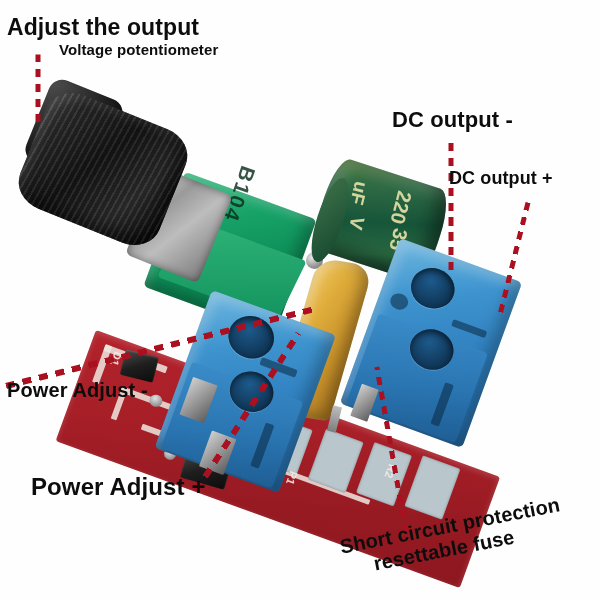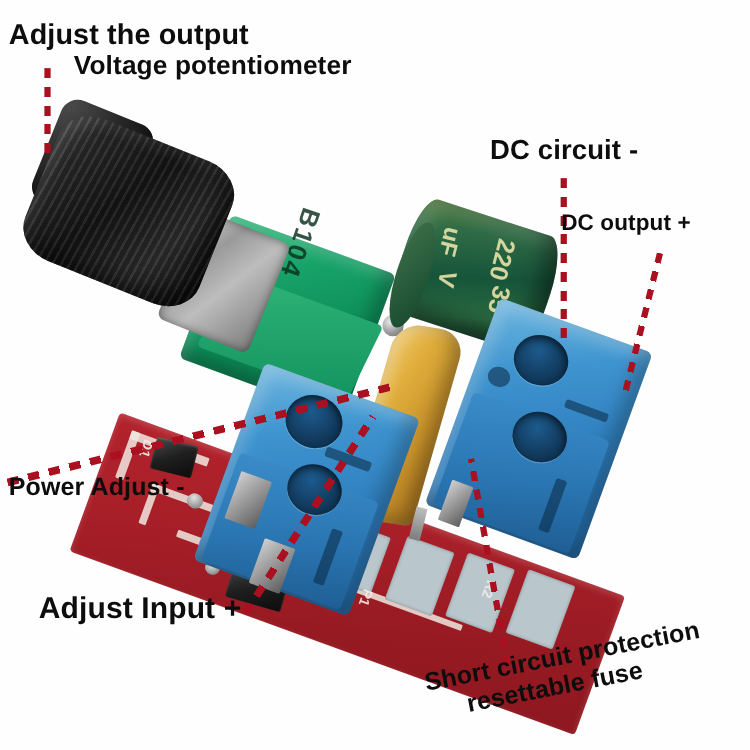--- a/index.html
+++ b/index.html
@@ -3,21 +3,21 @@
 <meta charset="utf-8">
 <style>
   html,body{margin:0;padding:0;background:#ffffff;}
   body{width:600px;height:600px;overflow:hidden;font-family:"Liberation Sans",sans-serif;}
   #stage{position:relative;width:600px;height:600px;background:#fefefe;overflow:hidden;}
 
   
   .anno{position:absolute;color:#0d0d0d;font-weight:bold;white-space:nowrap;
         font-family:"Liberation Sans",sans-serif;letter-spacing:.1px;}
   #lbl-adjust      {left:7px;  top:14px;  font-size:23px;}
-  #lbl-pot         {left:59px; top:41px;  font-size:21px;}
+  #lbl-pot         {left:59px; top:41px;  font-size:15px;}
   #lbl-dcout-neg   {left:392px;top:107px; font-size:22px;}
   #lbl-dcout-pos   {left:449px;top:168px; font-size:18px;}
   #lbl-pin-neg     {left:7px;  top:379px; font-size:20px;}
   #lbl-pin-pos     {left:31px; top:473px; font-size:24px;}
   #lbl-fuse        {left:338px;top:536px; font-size:20px;line-height:1.15;
                     transform:rotate(-11deg);transform-origin:0 0;text-align:left;}
   #lbl-fuse .l2{display:block;padding-left:30px;}
 
   
   .lead{position:absolute;transform-origin:0 50%;height:6px;
@@ -218,26 +218,26 @@
   <div class="lead" style="left:6px;top:383px;width:322px;transform:rotate(-14deg);"></div>
 
   <div class="lead" style="left:196px;top:488px;width:188px;transform:rotate(-57deg);"></div>
 
   <div class="lead thin" style="left:406px;top:530px;width:168px;transform:rotate(-100deg);"></div>
 
   <div class="anno" id="lbl-adjust">Adjust the output</div>
 
   <div class="anno" id="lbl-pot">Voltage potentiometer</div>
 
-  <div class="anno" id="lbl-dcout-neg">DC circuit -</div>
+  <div class="anno" id="lbl-dcout-neg">DC output -</div>
 
   <div class="anno" id="lbl-dcout-pos">DC output +</div>
 
   <div class="anno" id="lbl-pin-neg">Power Adjust -</div>
 
-  <div class="anno" id="lbl-pin-pos">Adjust Input +</div>
+  <div class="anno" id="lbl-pin-pos">Power Adjust +</div>
 
   <div class="anno" id="lbl-fuse">
     <span class="l1">Short circuit protection</span>
     <span class="l2">resettable fuse</span>
   </div>
 
 </div>
 
 </body></html>

